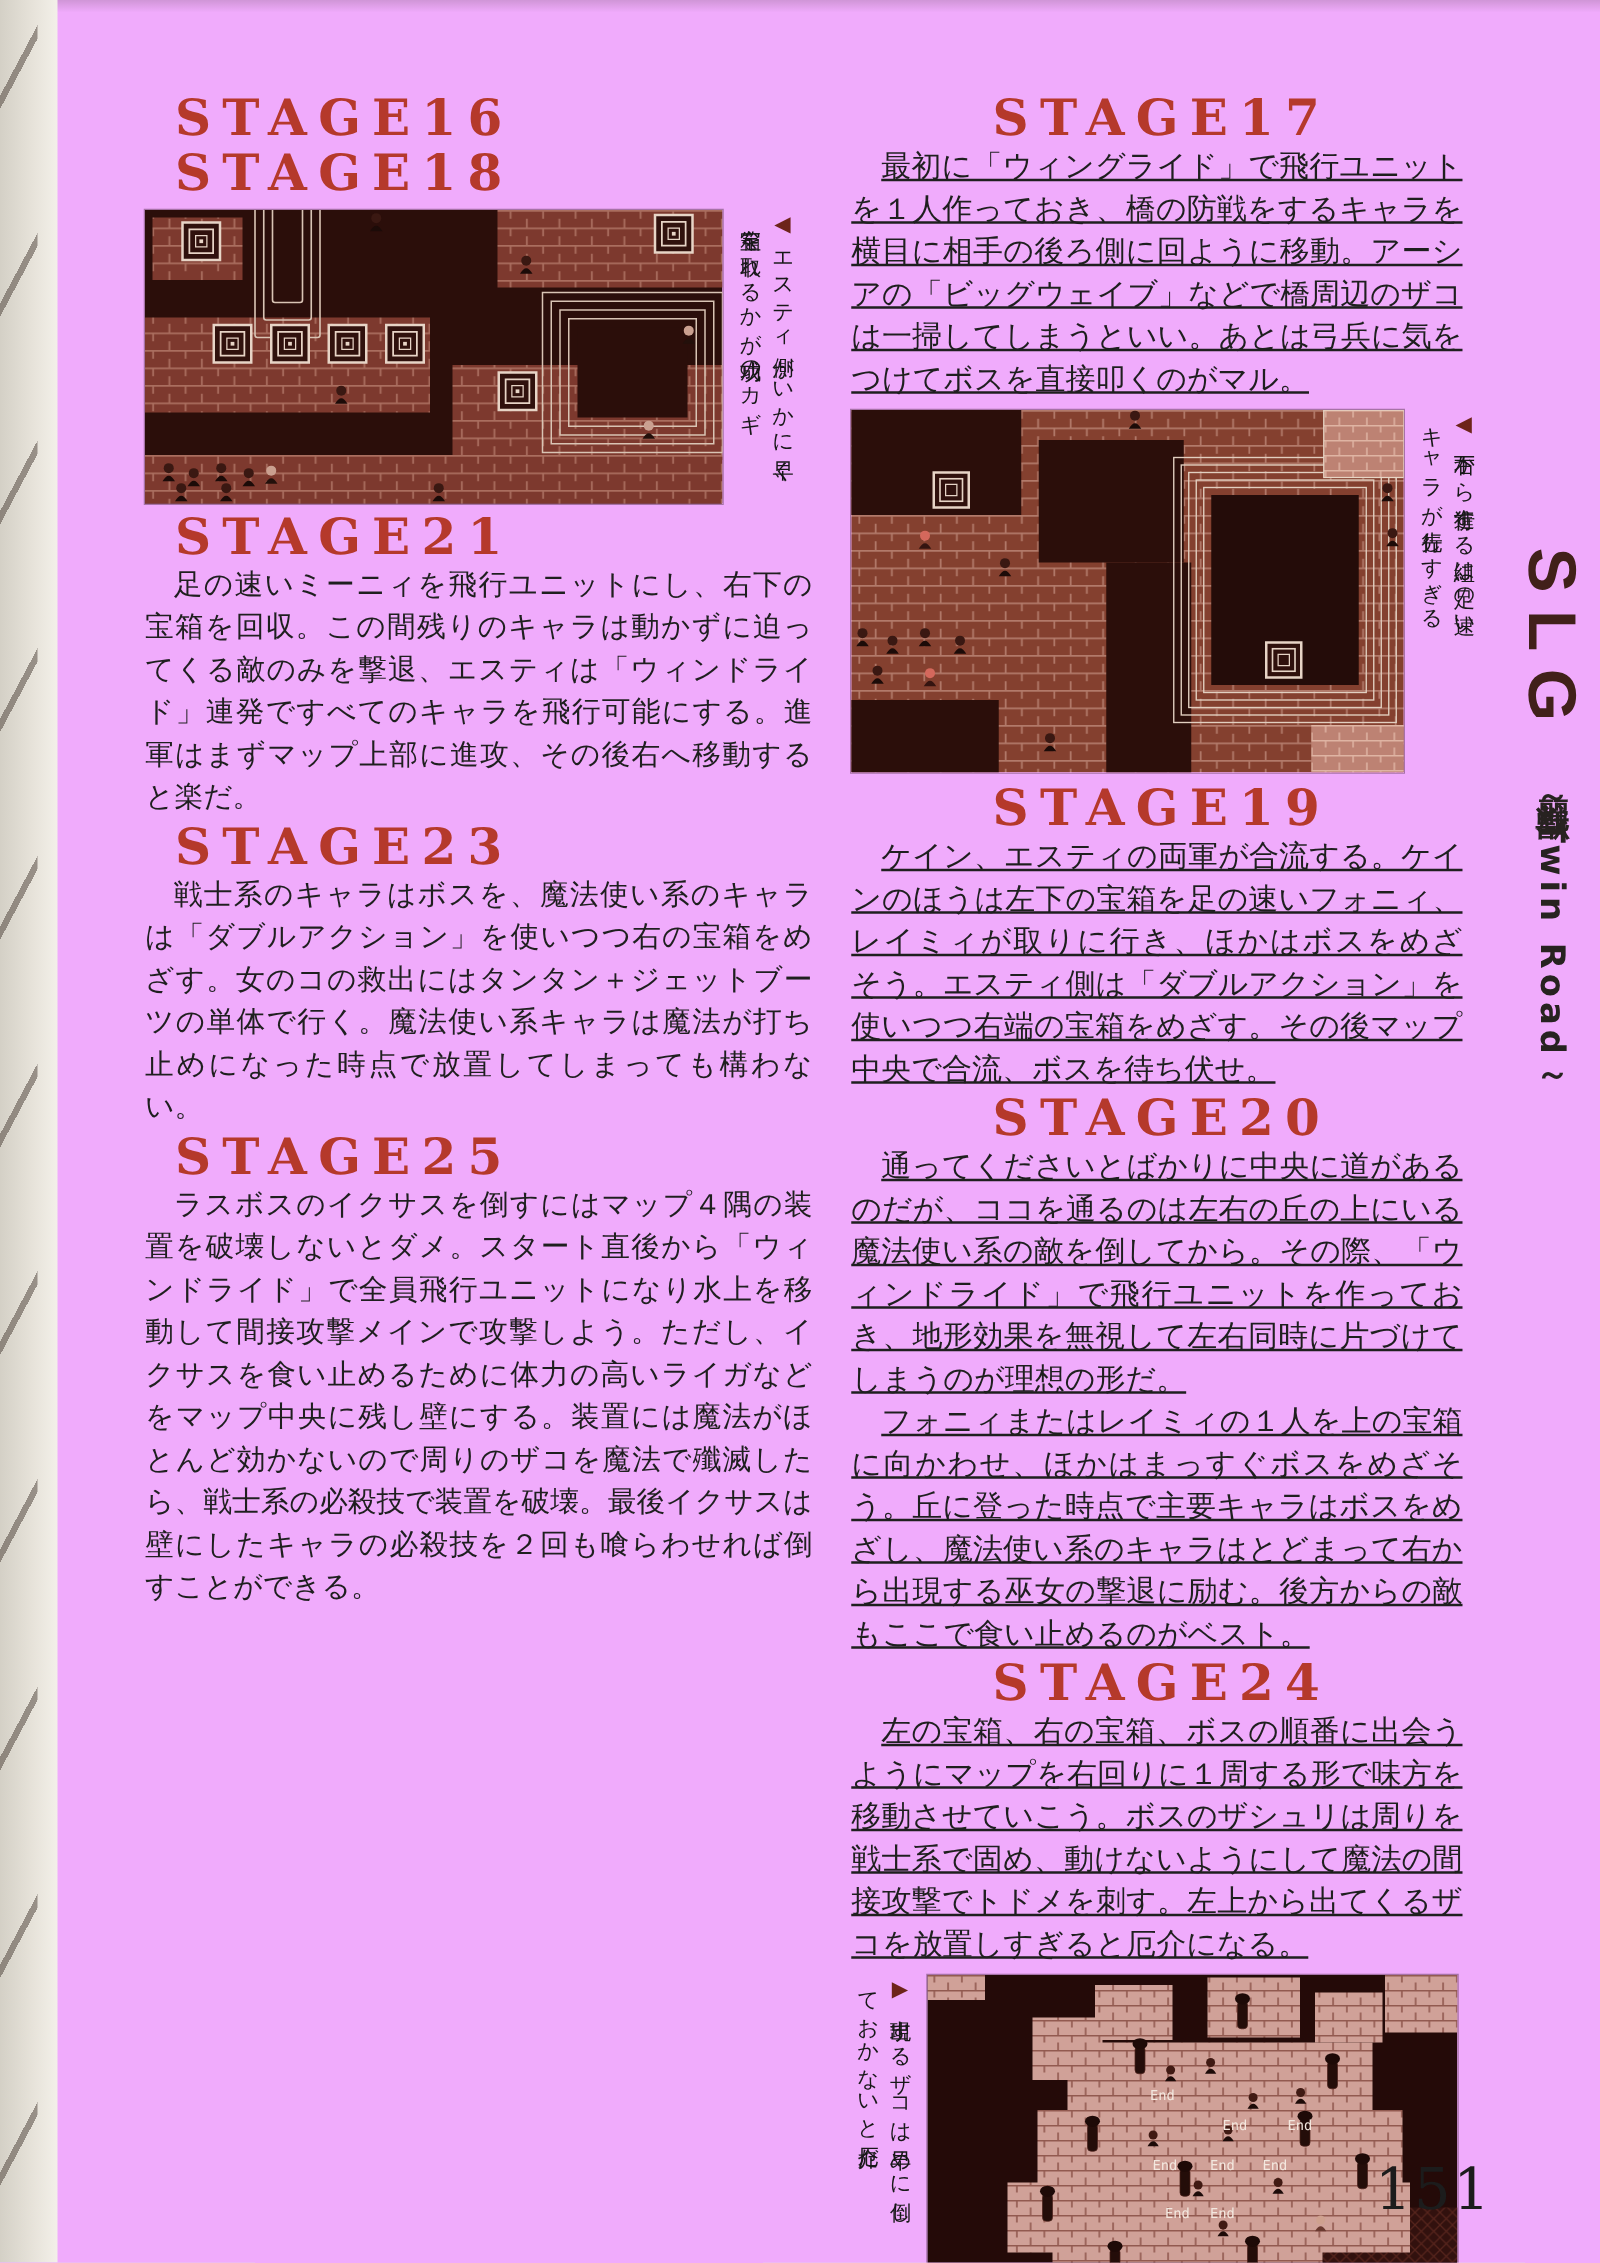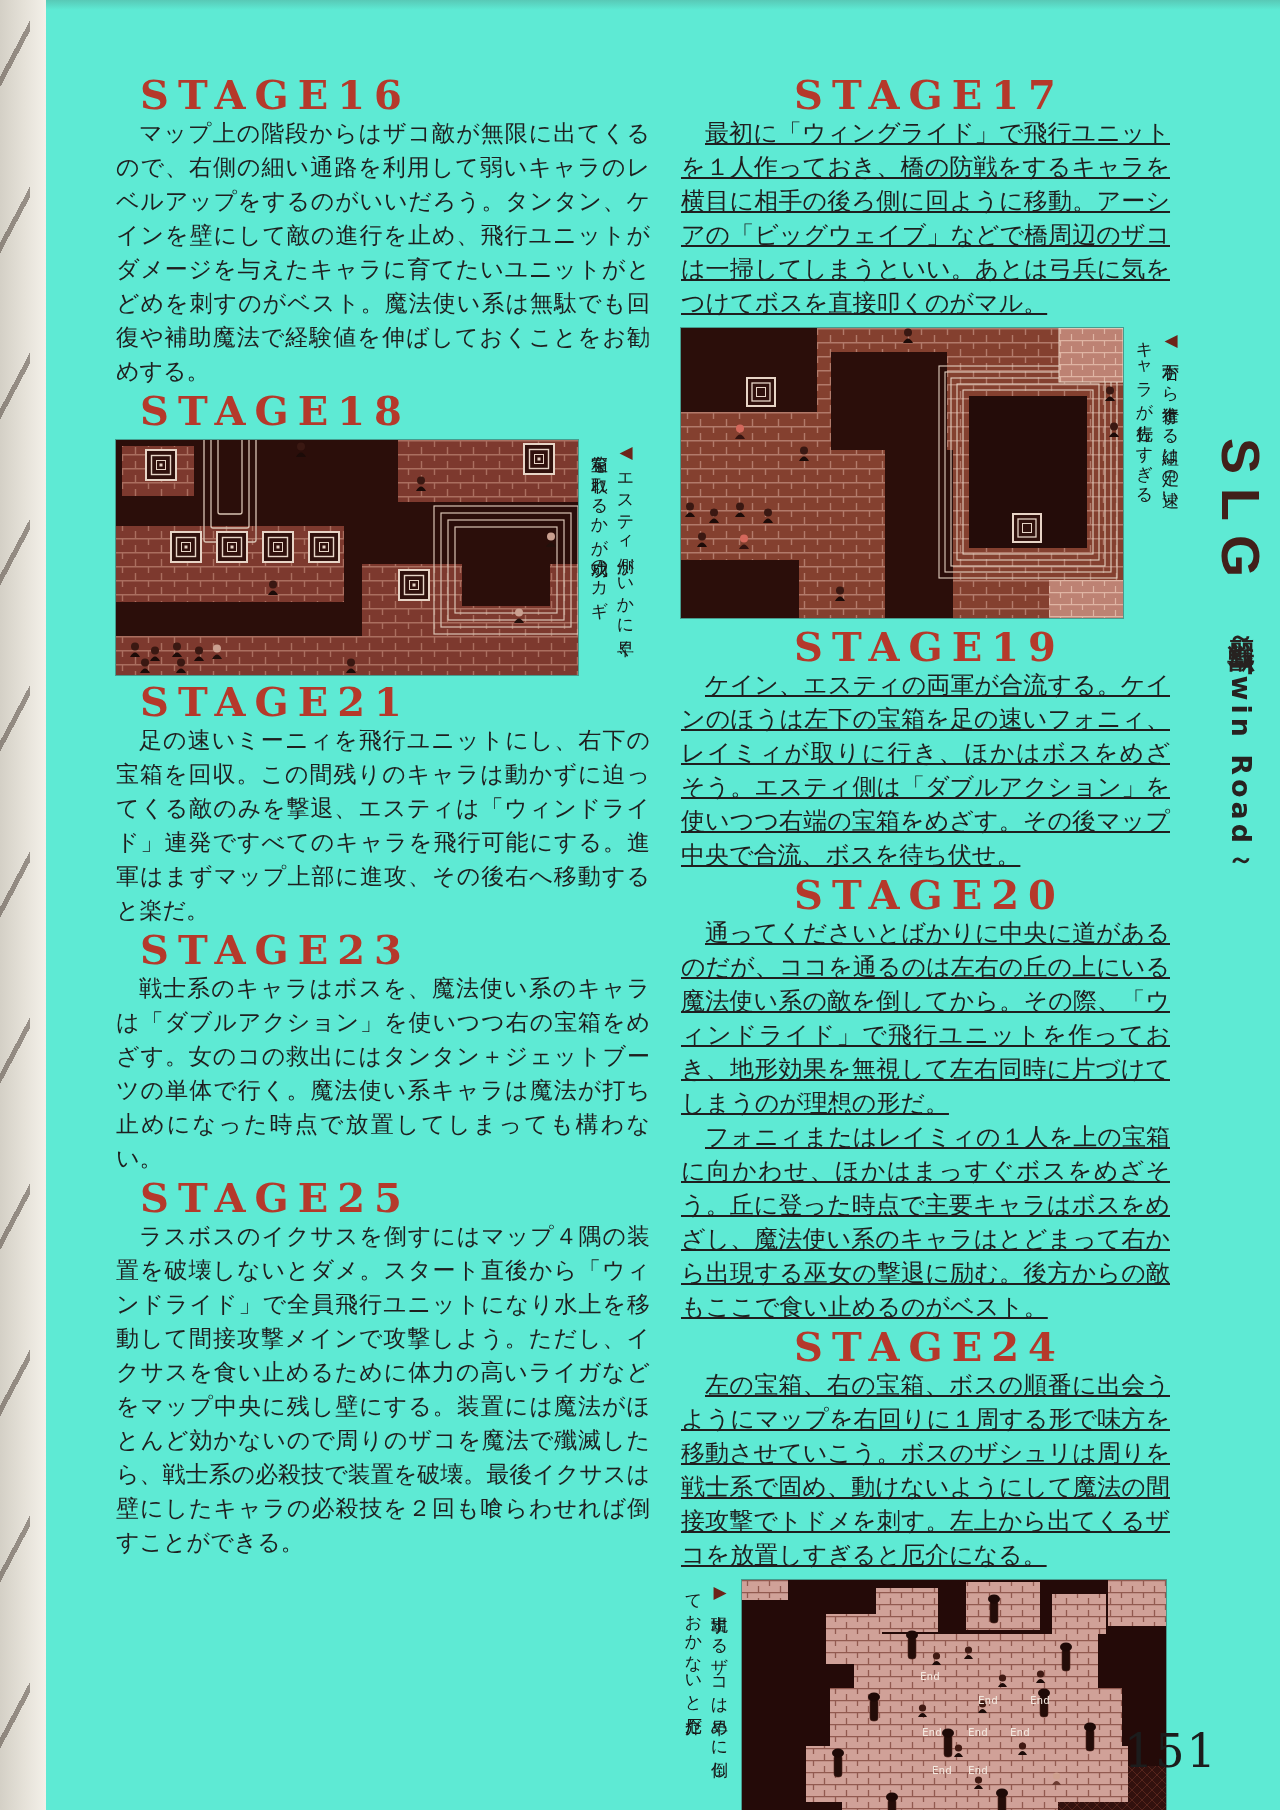--- a/index.html
+++ b/index.html
@@ -1,17 +1,17 @@
 <!DOCTYPE html>
 <html><head>
 <meta charset="utf-8">
 <style>
   html,body{margin:0;padding:0;}
   body{width:1280px;height:1810px;background:#e7e3da;font-family:"DejaVu Sans",sans-serif;}
-  .page{position:relative;width:1280px;height:1810px;background:#5eead4;overflow:hidden;}
+  .page{position:relative;width:1280px;height:1810px;background:#f0abfc;overflow:hidden;}
   .page::before{content:"";position:absolute;left:0;top:0;right:0;height:10px;
     background:linear-gradient(180deg,rgba(60,50,45,.18),rgba(60,50,45,0));pointer-events:none;}
   
   .binding{position:absolute;left:0;top:0;bottom:0;width:46px;
     background:linear-gradient(90deg,#d4d0c6 0%,#e6e2d9 55%,#f3f0e9 100%);}
   .binding::before{content:"";position:absolute;left:0;top:0;bottom:0;width:30px;
     background:repeating-linear-gradient(118deg,transparent 0 36px,rgba(72,60,52,.5) 36px 41px,transparent 41px 78px);}
   
   .col{position:absolute;top:72px;}
   .col-left{left:116px;width:534px;}
@@ -29,33 +29,32 @@
   .v-caption{flex:0 0 auto;writing-mode:vertical-rl;text-orientation:mixed;
     font-size:17px;line-height:26px;letter-spacing:1px;color:#181818;padding-top:2px;}
   .v-caption .cap-line{display:block;}
   .cap-arrow{color:#6d241a;}
   
   .sidebar{position:absolute;left:1204px;top:438px;width:74px;display:flex;flex-direction:column;align-items:center;}
   .sidebar-genre{writing-mode:vertical-rl;text-orientation:sideways;
     font-family:"Liberation Sans",sans-serif;font-weight:bold;font-size:54px;letter-spacing:14px;color:#41201a;}
   .sidebar-title{margin-top:26px;writing-mode:vertical-rl;text-orientation:mixed;
     font-weight:bold;font-size:27px;letter-spacing:4px;color:#272220;}
-  .page-number{position:absolute;left:1124px;top:1724px;font-family:"DejaVu Serif","Liberation Serif",serif;
+  .page-number{position:absolute;left:1100px;top:1724px;font-family:"DejaVu Serif","Liberation Serif",serif;
     font-size:46px;color:#1c1c1c;letter-spacing:2px;}
 </style>
 </head>
 <body>
 
 <div class="page">
   <div class="binding"></div>
 
   <main class="col col-left">
     <section>
       <h2 class="stage-title">STAGE16</h2>
-      <p class="stage-body">マップ上の階段からはザコ敵が無限に出てくるので、右側の細い通路を利用して弱いキャラのレベルアップをするのがいいだろう。タンタン、ケインを壁にして敵の進行を止め、飛行ユニットがダメージを与えたキャラに育てたいユニットがとどめを刺すのがベスト。魔法使い系は無駄でも回復や補助魔法で経験値を伸ばしておくことをお勧めする。</p>
     </section>
     <section>
       <h2 class="stage-title">STAGE18</h2>
     </section>
 
     <figure class="fig" style="margin-bottom:6px;">
       <div class="shot">
         <svg width="462" height="235" viewBox="0 0 462 235">
           <defs>
             <pattern id="m1b" width="26" height="14" patternUnits="userSpaceOnUse">

